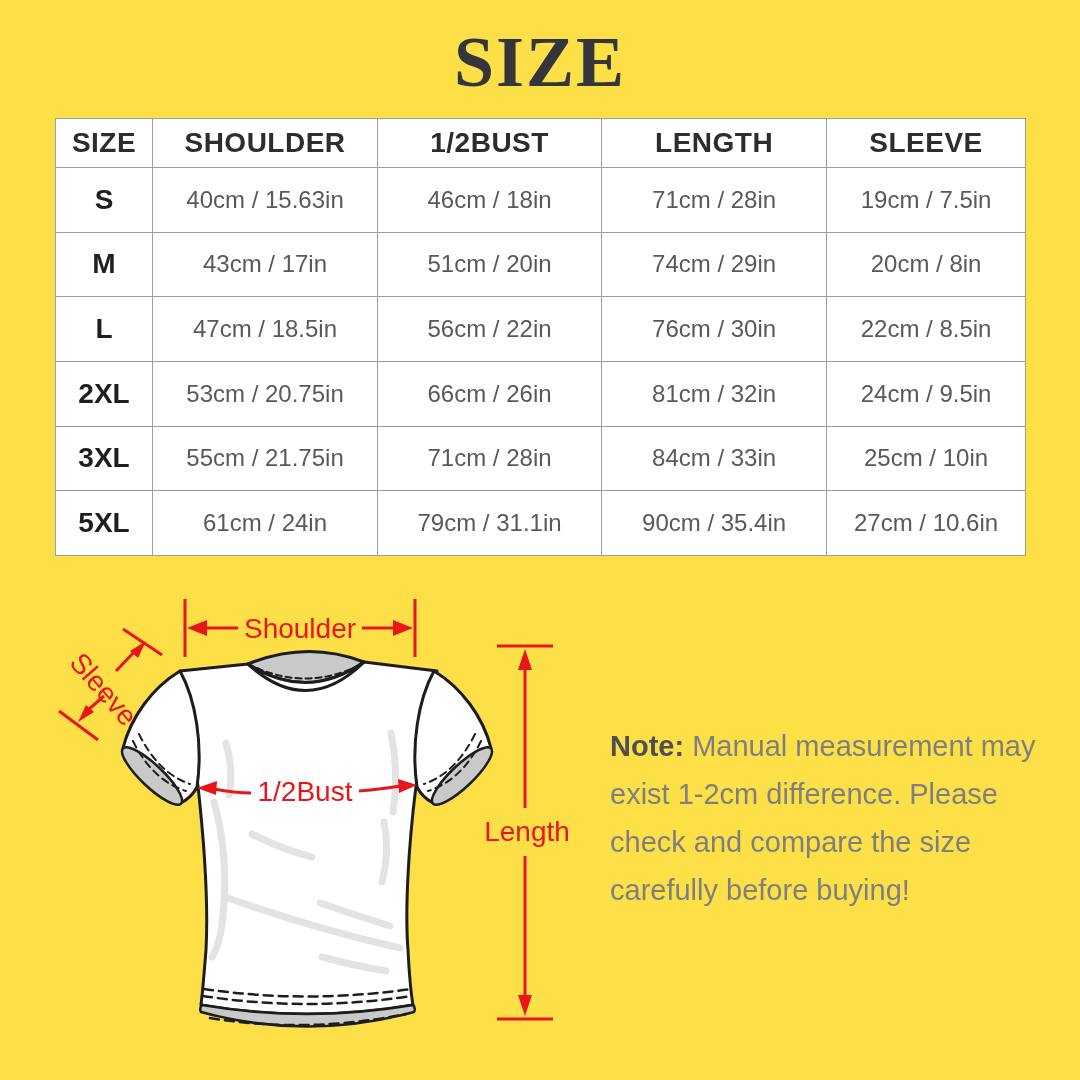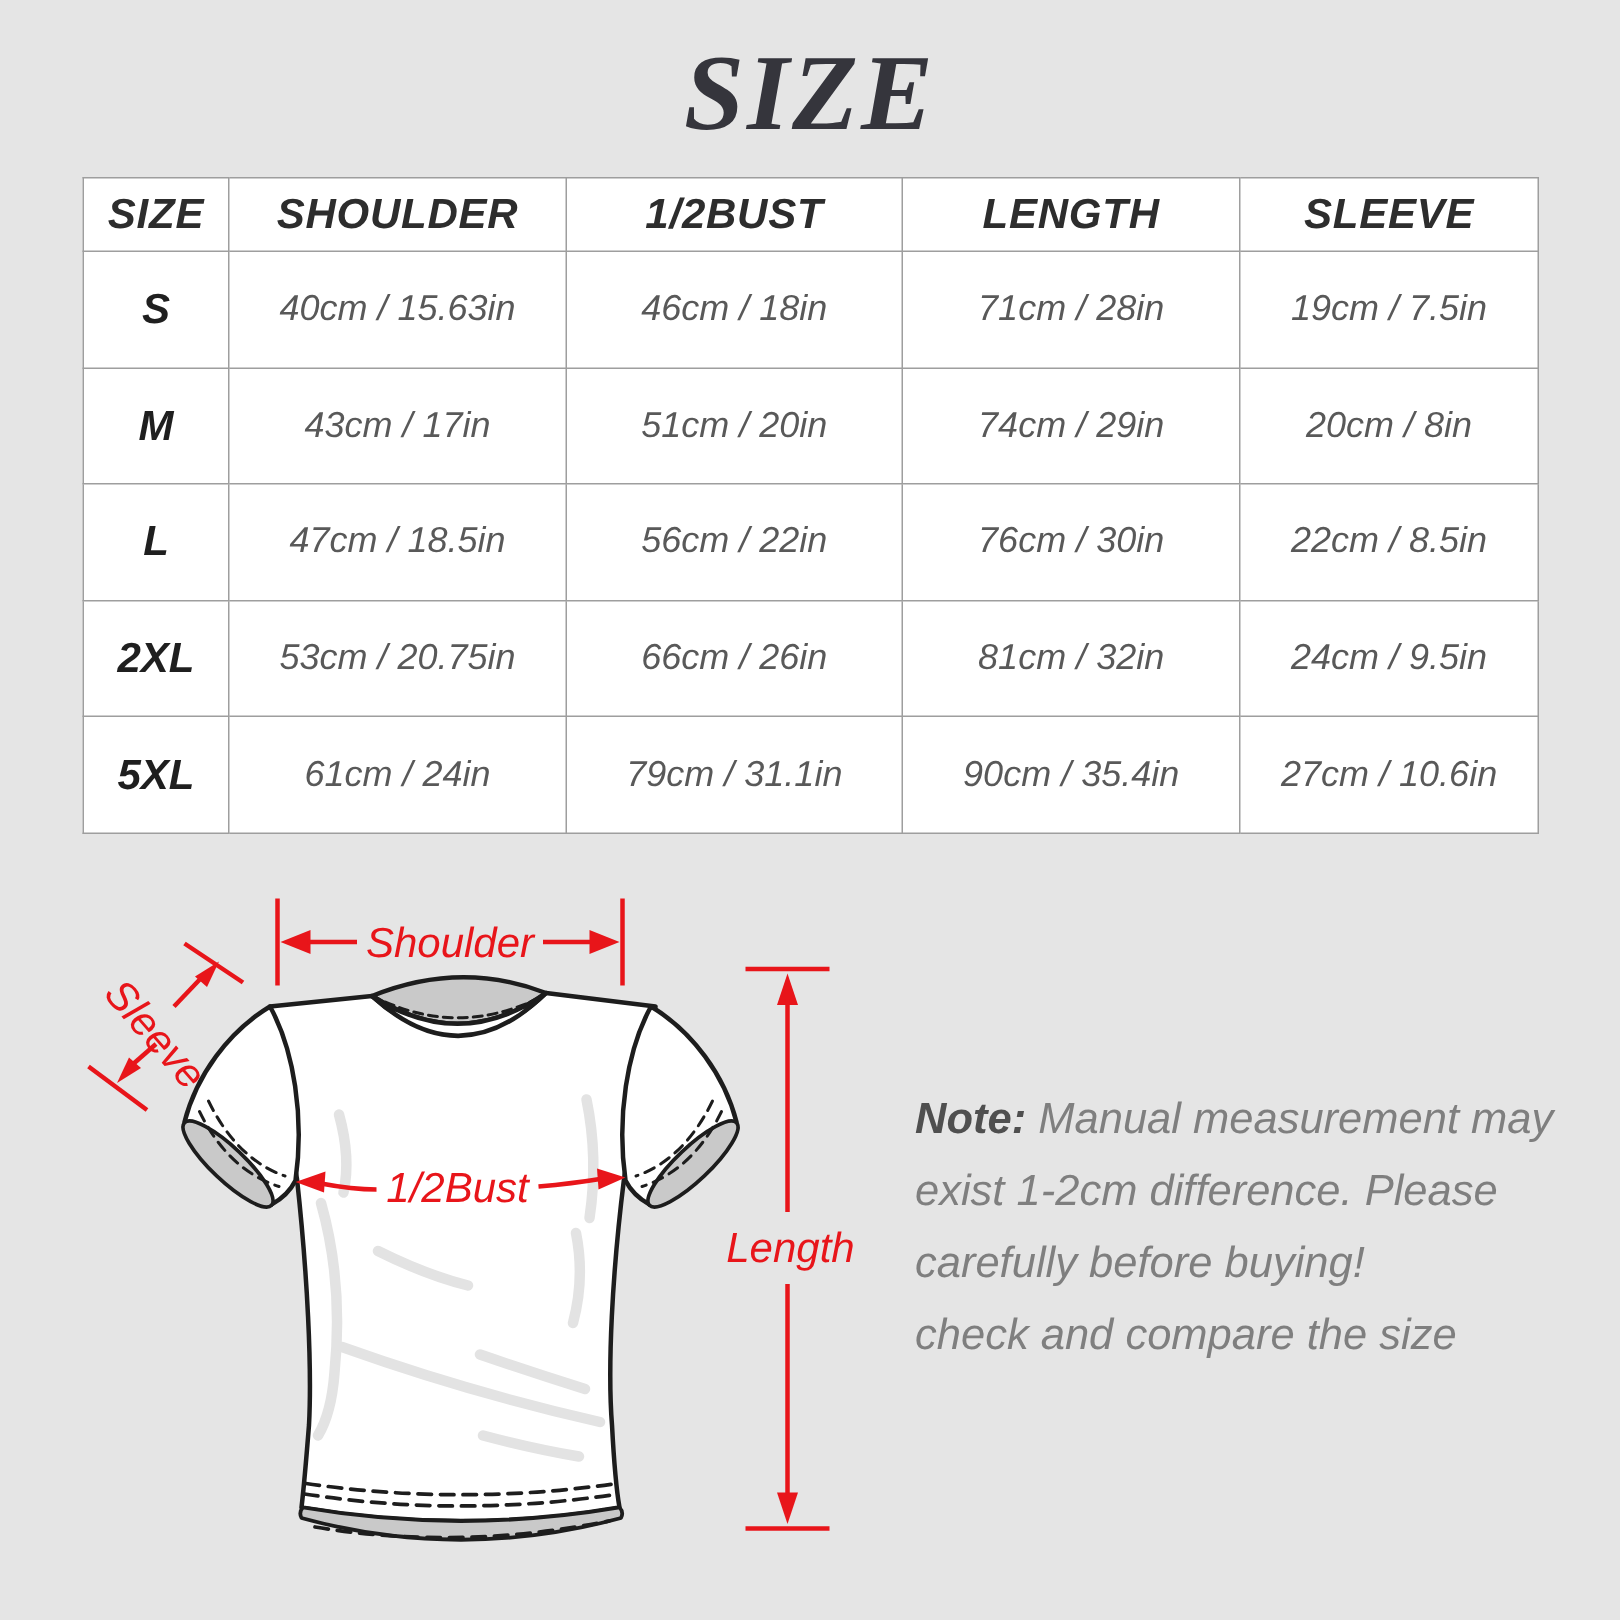--- a/index.html
+++ b/index.html
@@ -1,17 +1,17 @@
 <!DOCTYPE html>
 <html><head>
 <meta charset="utf-8">
 <style>
   html,body{margin:0;padding:0;}
   body{width:1080px;height:1080px;background:#ffffff;font-family:"Liberation Sans",sans-serif;position:relative;overflow:hidden;}
-  .canvas{position:absolute;inset:0;width:1080px;height:1080px;background:#e5e5e5;font-style:italic;}
+  .canvas{position:absolute;inset:0;width:1080px;height:1080px;background:#fde047;}
 
   
   .page-title{
     position:absolute;top:14px;left:0;width:1080px;height:96px;
     text-align:center;line-height:96px;
     font-family:"Liberation Serif",serif;font-weight:bold;
     font-size:72px;letter-spacing:2px;color:#35353c;margin:0;
   }
 
   
@@ -91,20 +91,27 @@
         <td>22cm / 8.5in</td>
       </tr>
       <tr>
         <td class="size-cell">2XL</td>
         <td>53cm / 20.75in</td>
         <td>66cm / 26in</td>
         <td>81cm / 32in</td>
         <td>24cm / 9.5in</td>
       </tr>
       <tr>
+        <td class="size-cell">3XL</td>
+        <td>55cm / 21.75in</td>
+        <td>71cm / 28in</td>
+        <td>84cm / 33in</td>
+        <td>25cm / 10in</td>
+      </tr>
+      <tr>
         <td class="size-cell">5XL</td>
         <td>61cm / 24in</td>
         <td>79cm / 31.1in</td>
         <td>90cm / 35.4in</td>
         <td>27cm / 10.6in</td>
       </tr>
     </tbody>
   </table>
 
   <svg class="diagram" viewBox="0 0 1080 1080">
@@ -195,17 +202,17 @@
         <path d="M 525,1016 L 518,995 L 532,995 Z" fill="#e8151a" stroke="none"></path>
         <line x1="497" y1="1019" x2="553" y2="1019"></line>
         <text class="dim-text" x="527" y="841" text-anchor="middle" stroke="none" fill="#e8151a">Length</text>
       </g>
     </g>
   </svg>
 
   <div class="note">
     <div><span class="note-label">Note:</span> <span>Manual measurement may</span></div>
     <div>exist 1-2cm difference. Please</div>
+    <div>check and compare the size</div>
     <div>carefully before buying!</div>
-    <div>check and compare the size</div>
   </div>
 
 </div>
 
 </body></html>

